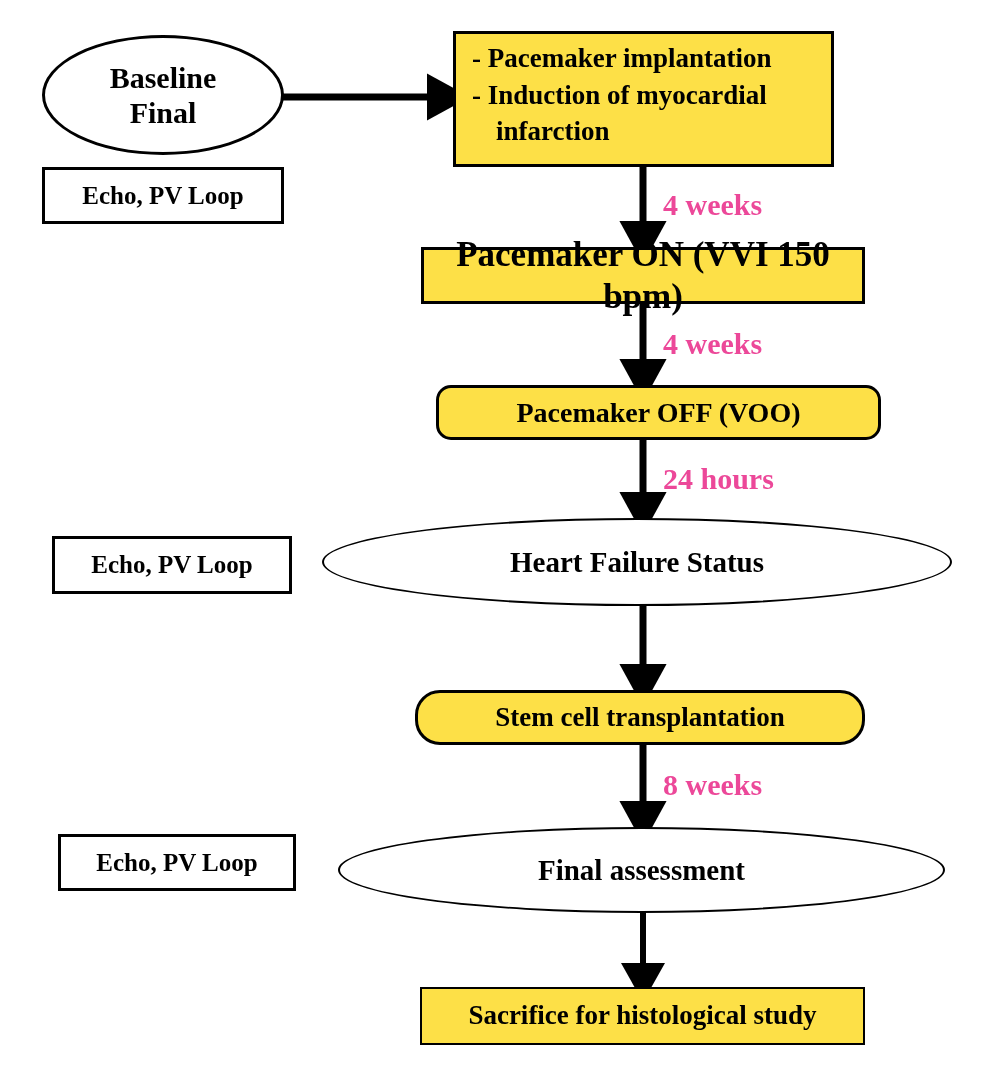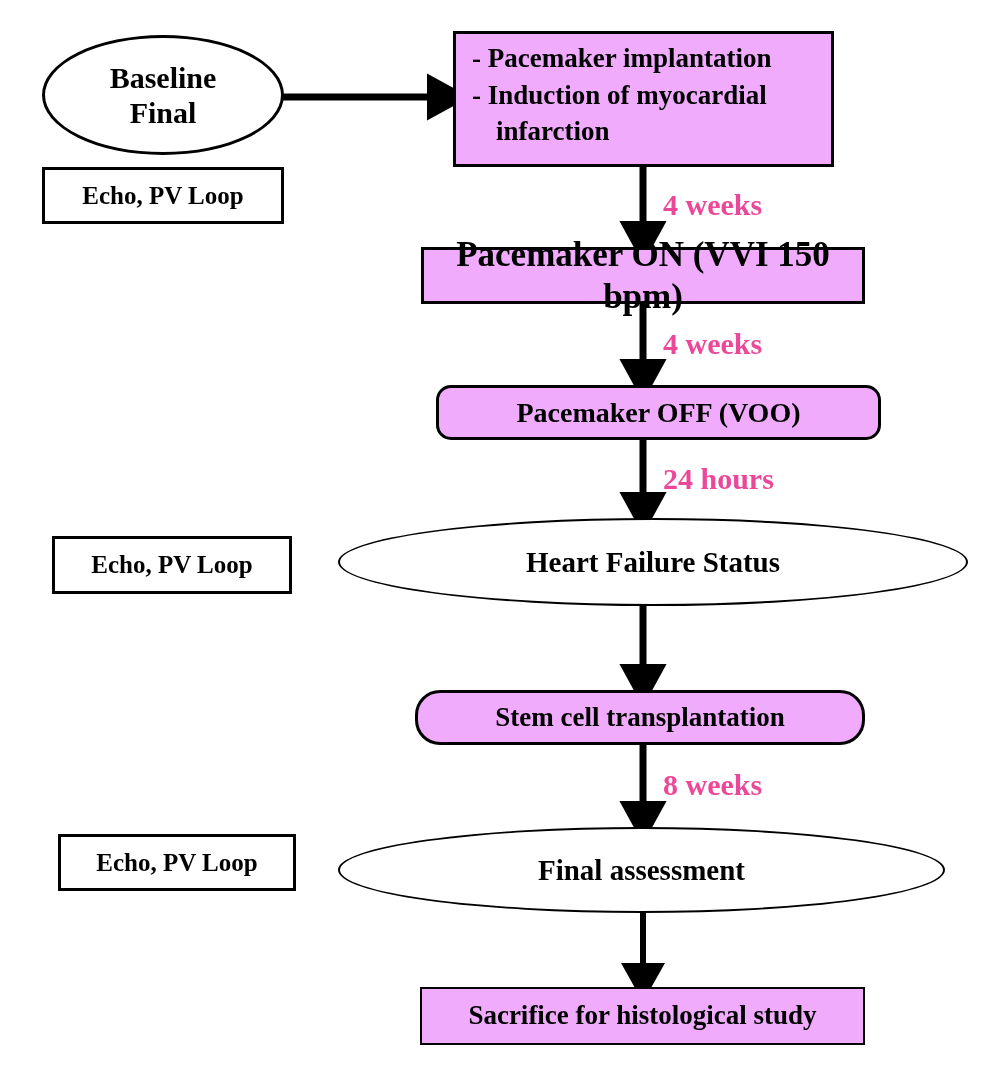--- a/index.html
+++ b/index.html
@@ -21,21 +21,21 @@
     display: flex;
     align-items: center;
     justify-content: center;
     text-align: center;
     color: #000000;
     font-weight: bold;
     line-height: 1.18;
   }
   .box {
     border: 3px solid #000000;
-    background: #f0abfc;
+    background: #fde047;
   }
   .ellipse {
     border: 3px solid #000000;
     background: #ffffff;
     border-radius: 50%;
   }
   .side-box {
     border: 3px solid #000000;
     background: #ffffff;
     font-size: 25px;
@@ -137,21 +137,21 @@
   </div>
 
   <div class="edge-label" style="left:663px; top:462px;">
     <span>24 hours</span>
   </div>
 
   <div class="node side-box" style="left:52px; top:536px; width:240px; height:58px;">
     <span>Echo, PV Loop</span>
   </div>
 
-  <div class="node ellipse" style="left:338px; top:518px; width:630px; height:88px; font-size:29px; border-width:2px;">
+  <div class="node ellipse" style="left:322px; top:518px; width:630px; height:88px; font-size:29px; border-width:2px;">
     <span>Heart Failure Status</span>
   </div>
 
   <div class="node box" style="left:415px; top:690px; width:450px; height:55px; font-size:27px;border-radius:25px;">
     <span>Stem cell transplantation</span>
   </div>
 
   <div class="edge-label" style="left:663px; top:768px;">
     <span>8 weeks</span>
   </div>

